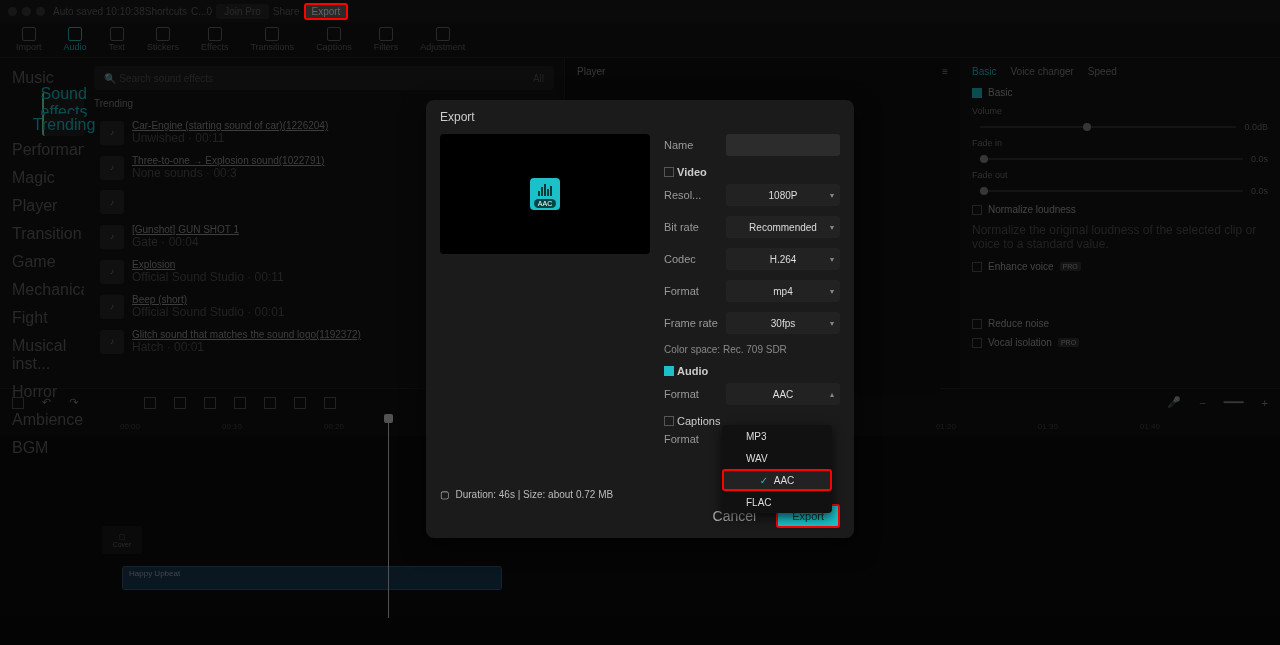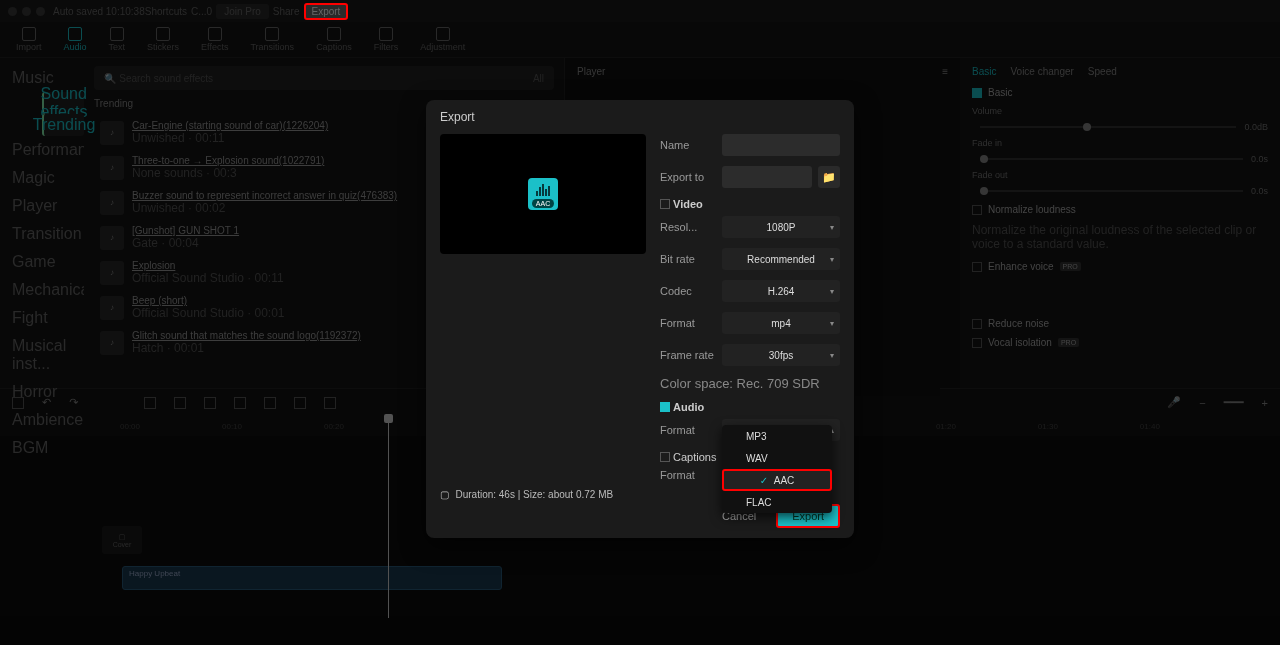--- a/index.html
+++ b/index.html
@@ -75,21 +75,21 @@
 .frow { display:flex; align-items:center; margin-bottom:10px; font-size:11px;}
 .frow .lab { width:62px; color:#999;}
 .txtin { height:22px; background:#2c2c2c; border-radius:3px; flex:1;}
 .txtin.sm { width:90px; flex:none;}
 .sel { height:22px; background:#222; border-radius:3px; flex:1; display:flex; align-items:center; justify-content:center; color:#ddd; position:relative; font-size:10px;}
 .sel .chev { position:absolute; right:6px; color:#888; font-size:8px;}
 .folder-ico { width:22px; height:22px; background:#2a2a2a; border-radius:3px; margin-left:6px; display:flex; align-items:center; justify-content:center;}
 .sect { display:flex; align-items:center; gap:3px; margin:6px 0;}
 .footer-info { position:absolute; bottom:38px; left:14px; font-size:10px; color:#bbb; display:flex; align-items:center; gap:6px;}
 .dlg-foot { position:absolute; bottom:10px; right:14px; display:flex; gap:10px; align-items:center;}
-.btn-cancel { color:#aaa; font-size:11px; padding:4px 10px;}
+.btn-cancel { color:#aaa; font-size:14px; padding:4px 10px;}
 .btn-export { background:#1bc0c8; color:#032; padding:4px 14px; border-radius:3px; border:2px solid #ff0000; font-size:11px;}
 
 
 .dropdown { position:absolute; left:722px; top:425px; width:110px; background:#111; border-radius:4px; z-index:40; box-shadow:0 4px 12px rgba(0,0,0,0.7);}
 .dd-item { height:22px; display:flex; align-items:center; padding:0 10px; font-size:10px; color:#ddd; gap:6px;}
 .dd-item.sel { border:2px solid #ff0000; }
 .dd-item .chk { width:8px; color:#1bc0c8;}
 
 .pro-b { font-size:7px; background:#333; padding:1px 3px; border-radius:2px;}
 </style>
@@ -186,24 +186,20 @@
         </div>
         <div class="sound-item">
           <div class="sound-thumb">♪</div>
           <div class="sound-info">
             <div class="t">Three-to-one → Explosion sound(1022791)</div>
             <div class="s">None sounds · 00:3</div>
           </div>
         </div>
         <div class="sound-item">
           <div class="sound-thumb">♪</div>
-          <div class="sound-info">
-            <div class="t">Buzzer sound to represent incorrect answer in quiz(476383)</div>
-            <div class="s">Unwished · 00:02</div>
-          </div>
         </div>
         <div class="sound-item">
           <div class="sound-thumb">♪</div>
           <div class="sound-info">
             <div class="t">[Gunshot] GUN SHOT 1</div>
             <div class="s">Gate · 00:04</div>
           </div>
         </div>
         <div class="sound-item">
           <div class="sound-thumb">♪</div>
@@ -357,25 +353,20 @@
             <span style="height:10px"></span>
           </div>
         <div class="lbl">AAC</div>
       </div>
     </div>
     <div class="form">
       <div class="frow">
           <span class="lab">Name</span>
           <div class="txtin"></div>
         </div>
-      <div class="frow">
-          <span class="lab">Export to</span>
-          <div class="txtin sm"></div>
-          <div class="folder-ico">📁</div>
-        </div>
       <div class="sect">
           <span class="cb"></span>
           <b>Video</b>
         </div>
       <div class="frow">
           <span class="lab">Resol...</span>
           <div class="sel">
             <span>1080P</span>
             <span class="chev">▾</span>
           </div>
@@ -401,21 +392,21 @@
             <span class="chev">▾</span>
           </div>
         </div>
       <div class="frow">
           <span class="lab">Frame rate</span>
           <div class="sel">
             <span>30fps</span>
             <span class="chev">▾</span>
           </div>
         </div>
-      <div style="font-size:13px;color:#888;margin-bottom:10px">Color space: Rec. 709 SDR</div>
+      <div style="font-size:10px;color:#888;margin-bottom:10px">Color space: Rec. 709 SDR</div>
       <div class="sect">
           <span class="cb on"></span>
           <b>Audio</b>
         </div>
       <div class="frow">
           <span class="lab">Format</span>
           <div class="sel">
             <span>AAC</span>
             <span class="chev">▴</span>
           </div>

